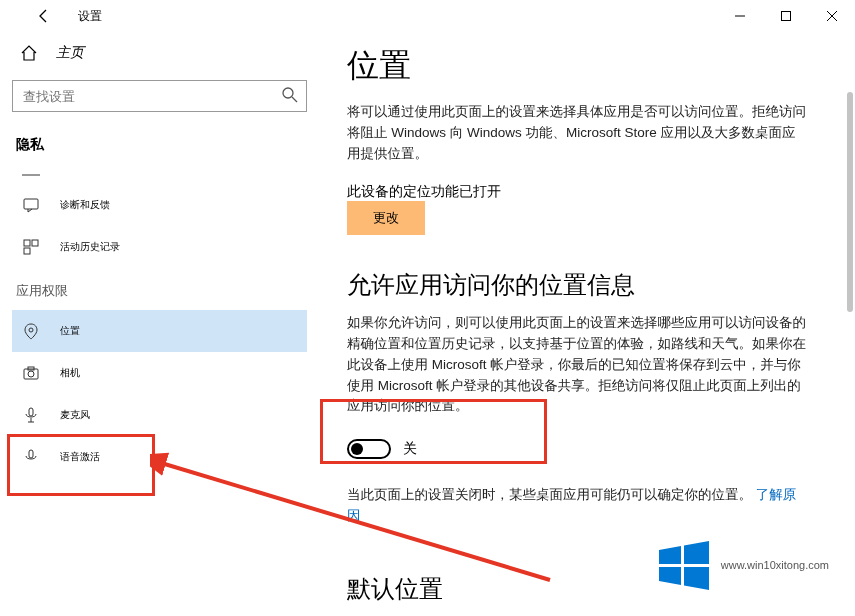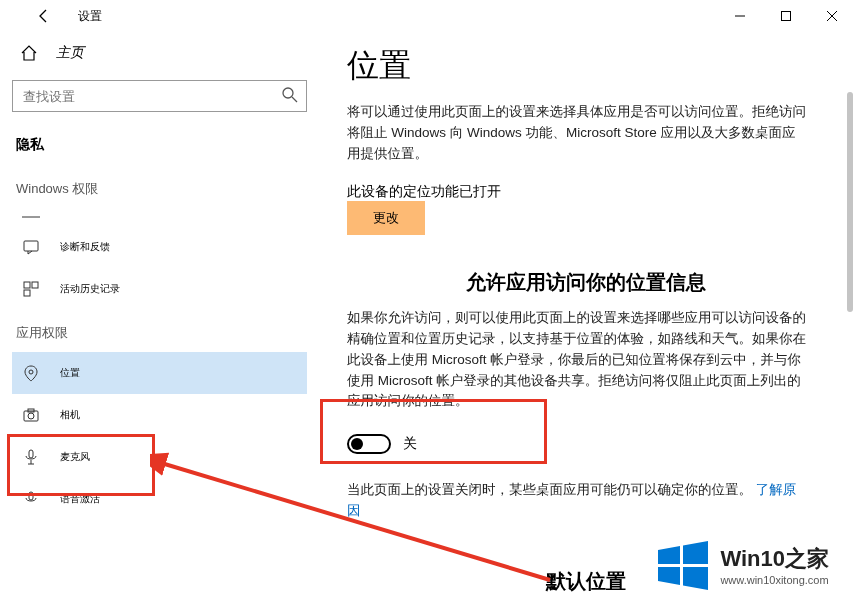--- a/index.html
+++ b/index.html
@@ -23,21 +23,21 @@
   .cat-header { font-size: 13px; color: #555; padding: 14px 4px 10px 4px; }
   .nav-item { display: flex; align-items: center; gap: 20px; padding: 12px 10px; cursor: pointer; font-size: 10px; }
   .nav-item.active { background: #cfe4f7; }
   .nav-icon { width: 18px; height: 18px; display: flex; align-items: center; justify-content: center; }
   
   .content { flex: 1; padding: 12px 30px 0 28px; overflow: hidden; position: relative; }
   .page-title { font-size: 32px; font-weight: 500; margin-bottom: 14px; }
   .body-text { font-size: 13.5px; color: #222; line-height: 1.55; max-width: 460px; margin-bottom: 18px; }
   .status-line { font-size: 14px; }
   .change-btn { background: #fdba74; border: none; padding: 8px 26px; font-size: 13px; cursor: pointer; margin-bottom: 34px; }
-  .subhead { font-size: 20px; font-weight: 700; margin-bottom: 12px; text-align: center; }
+  .subhead { font-size: 24px; font-weight: 400; margin-bottom: 12px; }
   .toggle-row { display: flex; align-items: center; gap: 12px; padding: 4px 0; }
   .toggle { width: 44px; height: 20px; border: 2px solid #000; border-radius: 12px; position: relative; background: #fff; cursor: pointer; }
   .toggle .knob { width: 12px; height: 12px; background: #000; border-radius: 50%; position: absolute; left: 2px; top: 2px; }
   .toggle-label { font-size: 14px; }
   .link { color: #0067c0; cursor: pointer; }
   
   .red-box { position: absolute; border: 3px solid #e53524; pointer-events: none; }
   .red-box.box1 { left: 7px; top: 434px; width: 148px; height: 62px; }
   .red-box.box2 { left: 320px; top: 399px; width: 227px; height: 65px; }
   svg.arrow { position: absolute; pointer-events: none; }
@@ -93,21 +93,20 @@
       <input type="text" placeholder="查找设置" style="">
       <span class="search-icon">
         <svg width="18" height="18" viewBox="0 0 18 18">
             <circle cx="7" cy="7" r="5" stroke="#555" fill="none" stroke-width="1.3"></circle>
             <line x1="11" y1="11" x2="16" y2="16" stroke="#555" stroke-width="1.3"></line>
           </svg>
       </span>
     </div>
     <div class="section-header">隐私</div>
 
-    <div class="cat-header">Windows 权限</div>
 
     <div class="clipped">
       <span class="nav-icon">
           <svg width="18" height="6">
             <line x1="0" y1="3" x2="18" y2="3" stroke="#333"></line>
           </svg>
         </span>
       <span style="visibility:hidden">x</span>
     </div>
 
@@ -215,16 +214,15 @@
 </svg>
 
 <div class="watermark">
   <svg width="54" height="54" viewBox="0 0 54 54">
     <path d="M2 12 L24 8 L24 26 L2 26 Z" fill="#0078d4"></path>
     <path d="M27 7.5 L52 3 L52 26 L27 26 Z" fill="#0078d4"></path>
     <path d="M2 29 L24 29 L24 47 L2 43 Z" fill="#0078d4"></path>
     <path d="M27 29 L52 29 L52 52 L27 47.5 Z" fill="#0078d4"></path>
   </svg>
   <div>
-    <div class="wt">Win10之家</div>
     <div style="font-size:11px;color:#555">www.win10xitong.com</div>
   </div>
 </div>
 
 </body></html>

